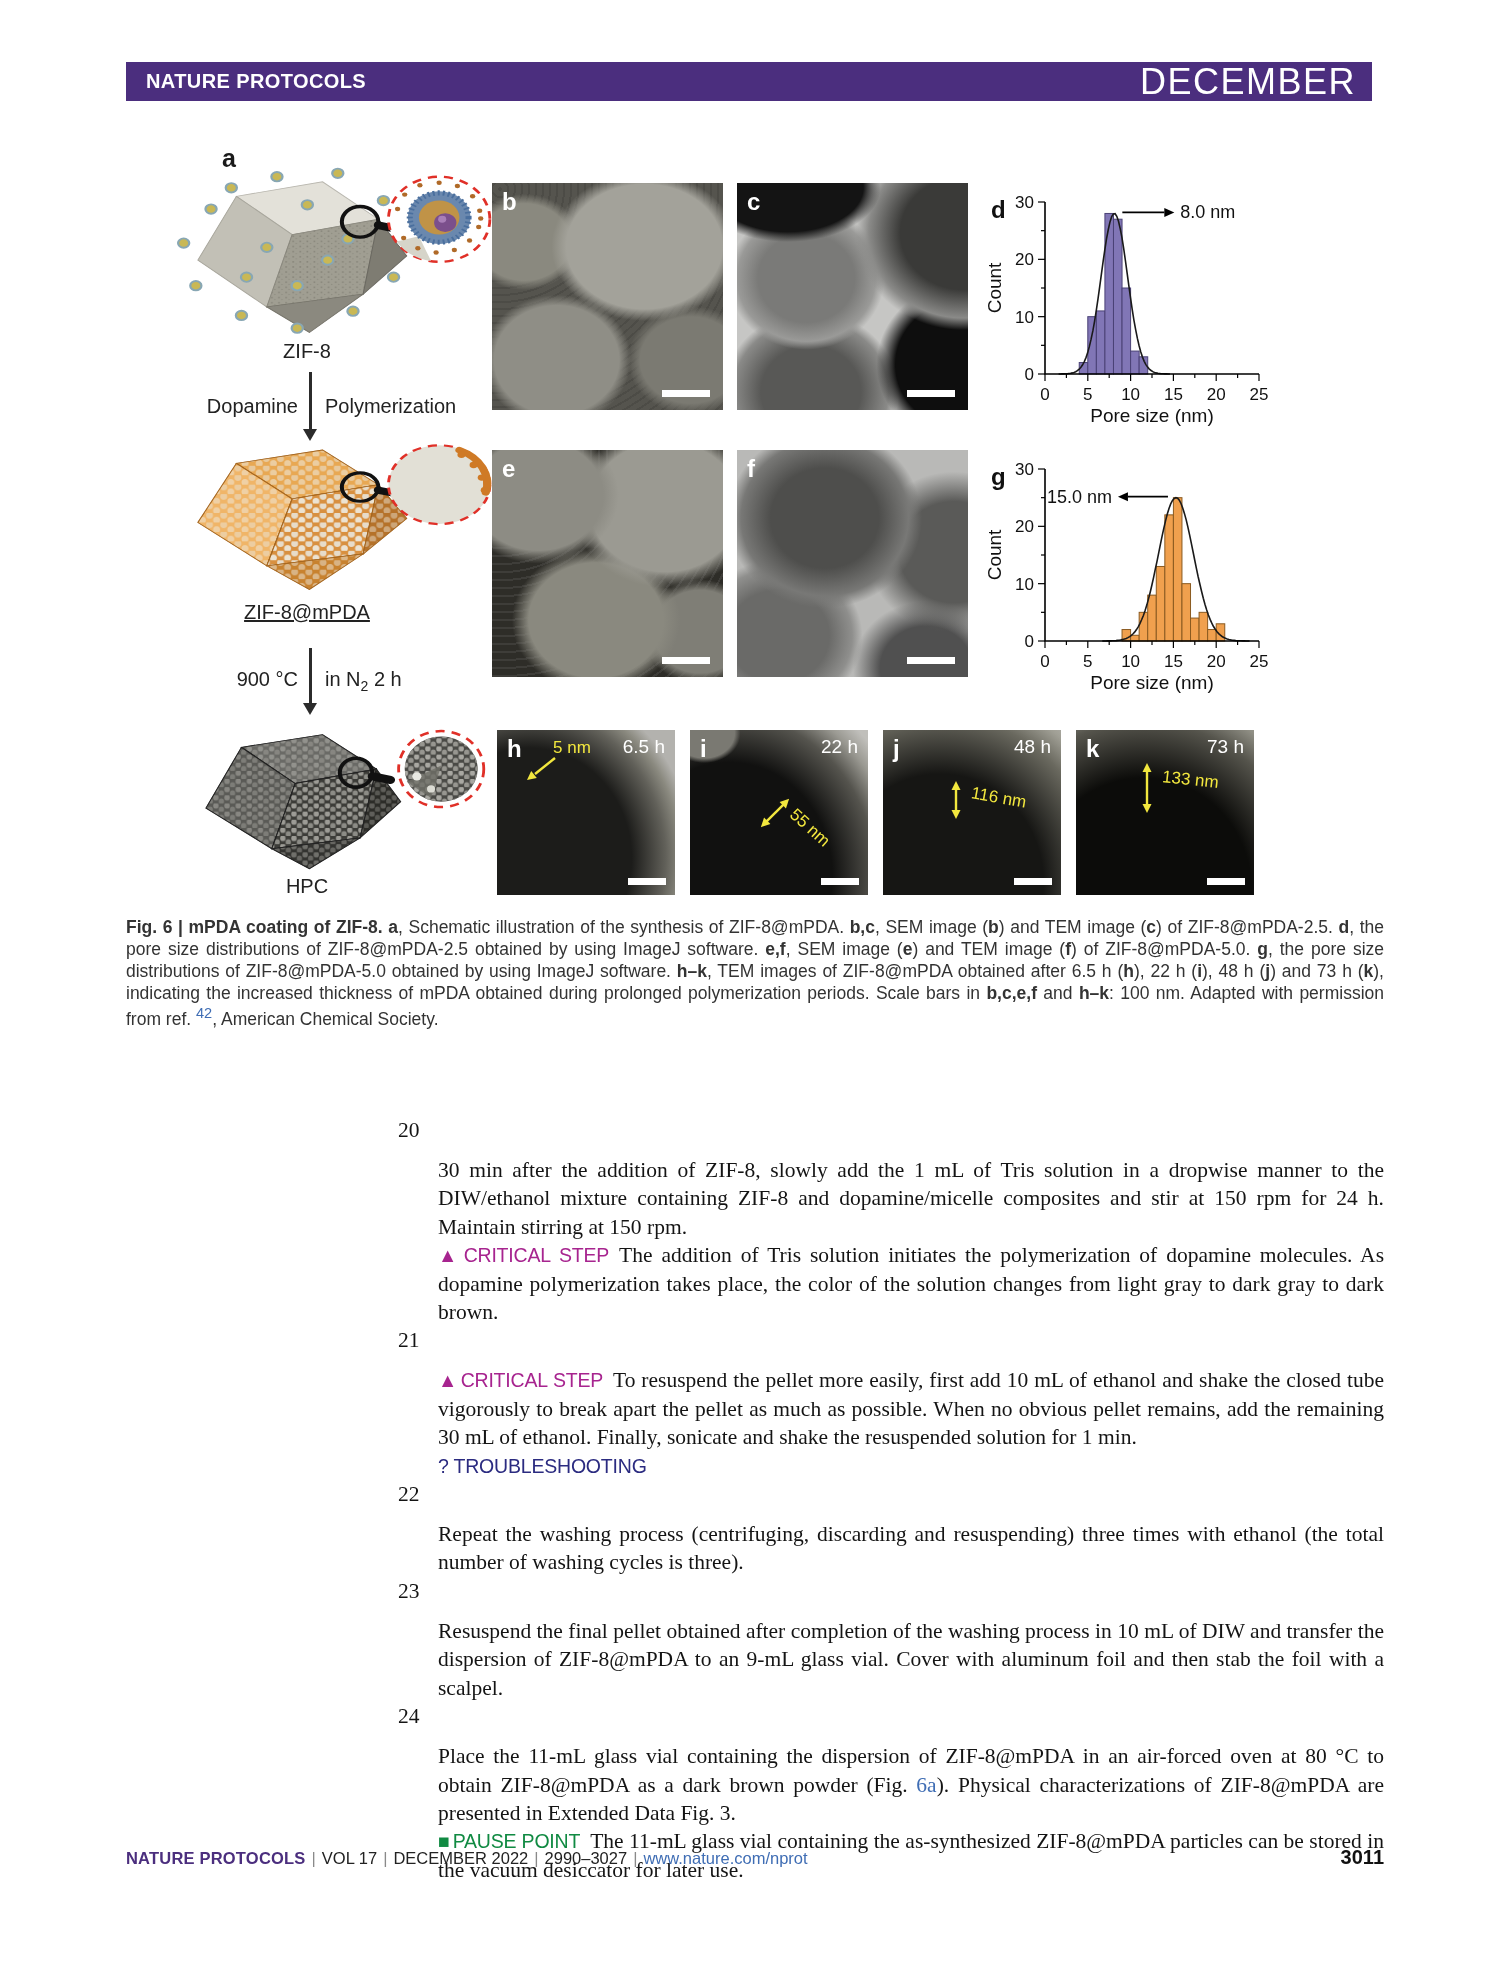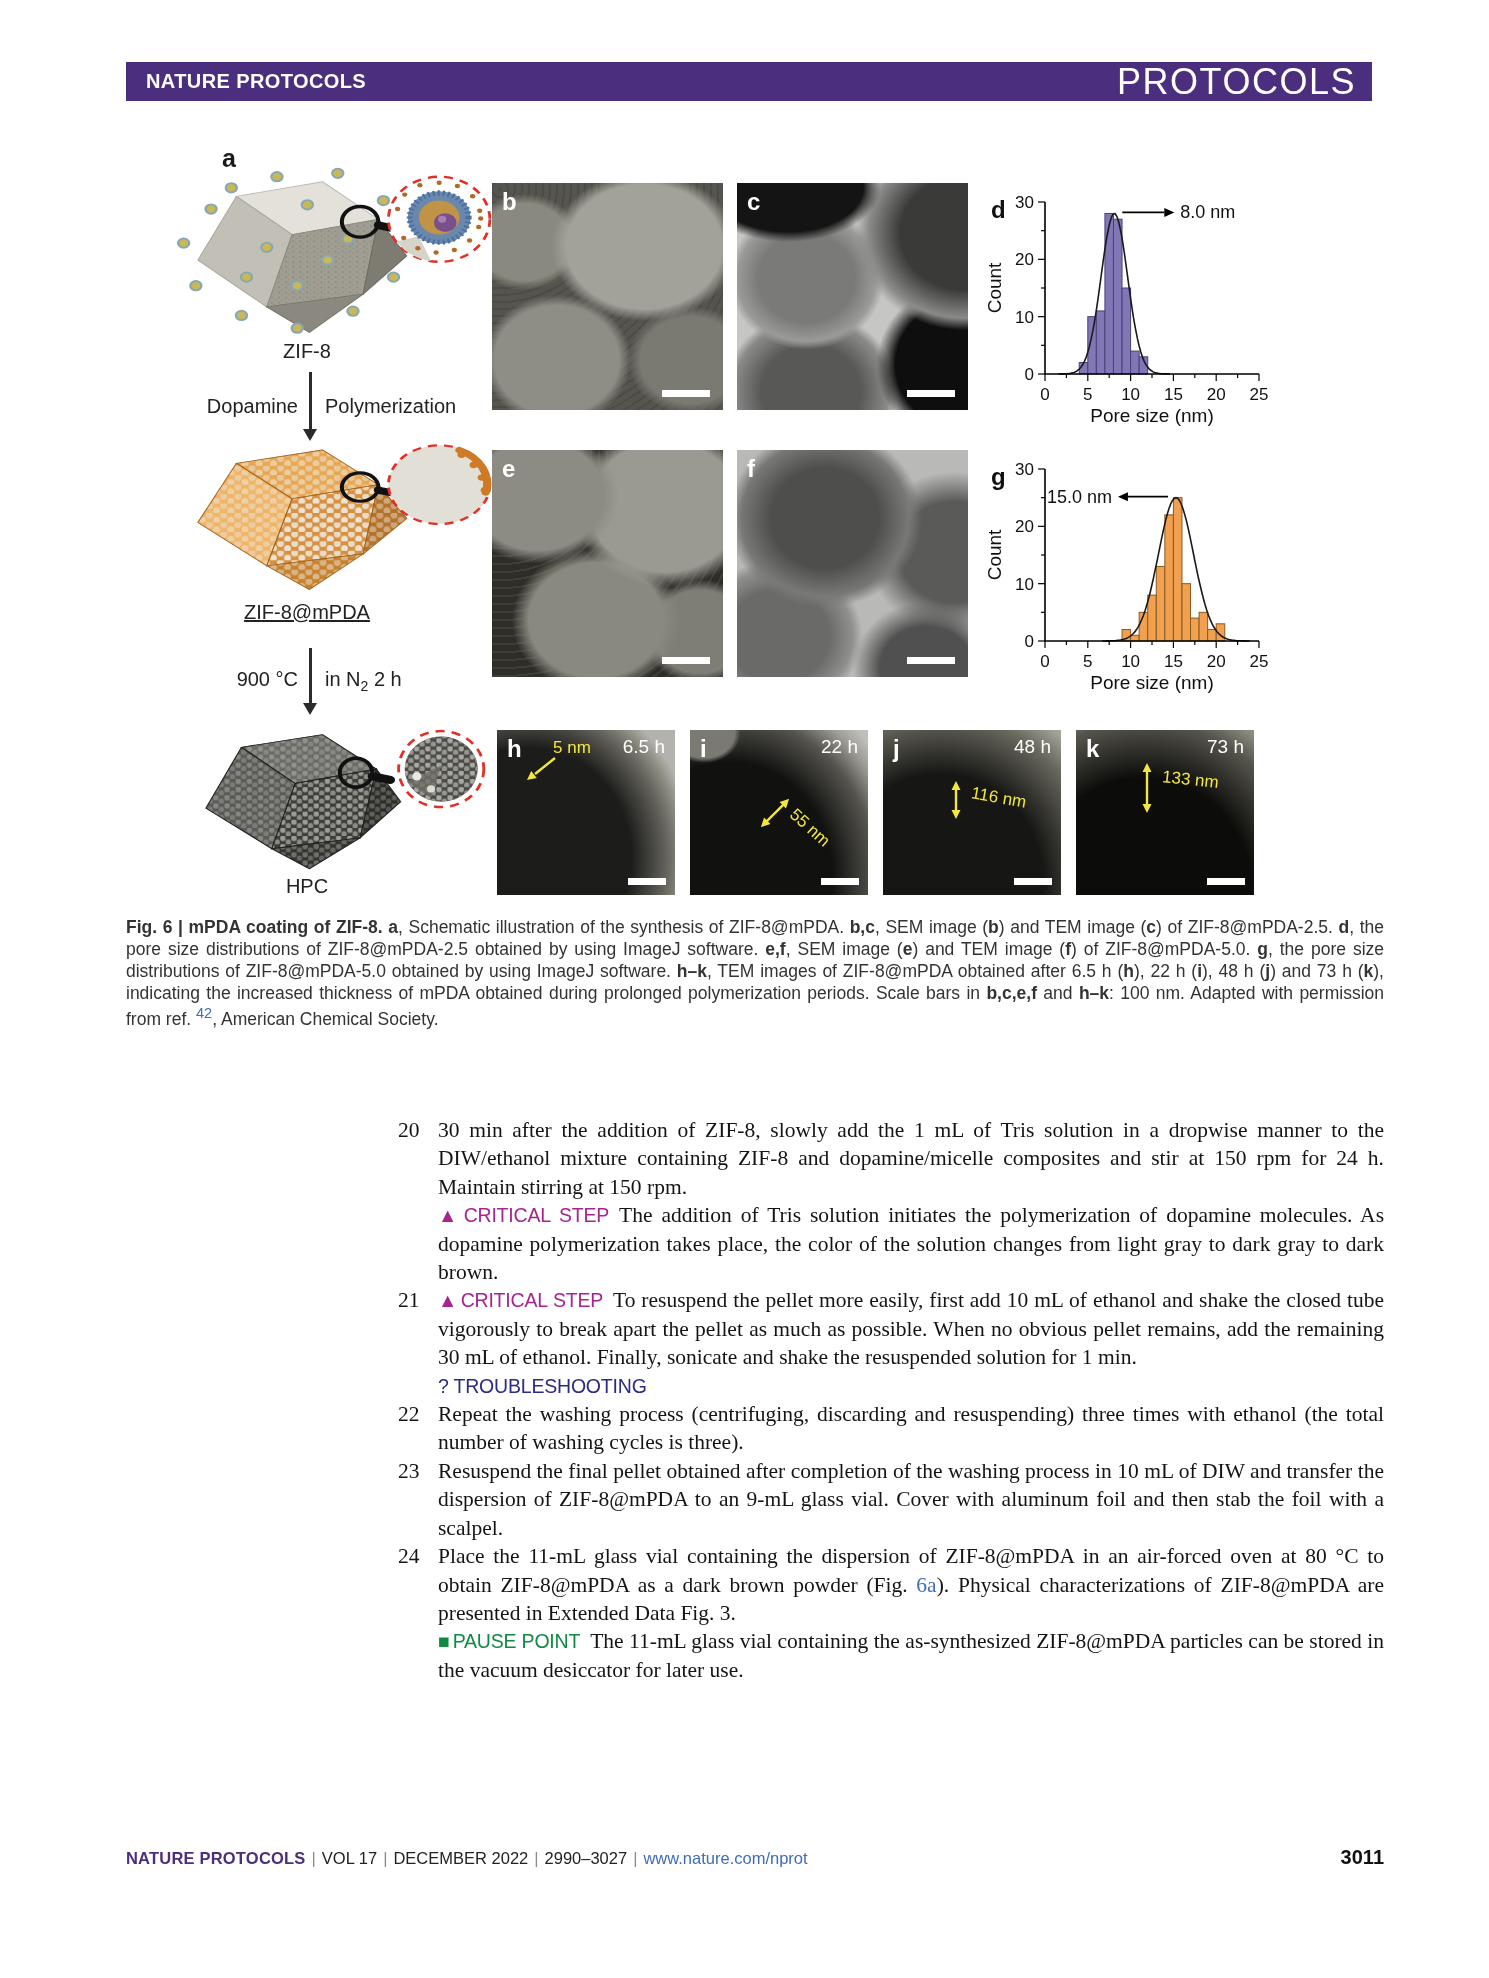--- a/index.html
+++ b/index.html
@@ -64,41 +64,41 @@
   .chart{position:absolute;width:310px;height:240px;}
   
   .caption{position:absolute;left:126px;top:916px;width:1258px;font-size:17.5px;line-height:1.26;
            color:#333;text-align:justify;}
   .link{color:#3f6db4;}
   
   .steps{position:absolute;left:398px;top:1116px;width:986px;
          font-family:"Liberation Serif",serif;font-size:21.5px;line-height:28.4px;color:#141414;}
   .step-row{display:flex;align-items:flex-start;}
   .step-num{width:40px;flex:0 0 40px;}
-  .step-body{flex:1;text-align:justify;}
+  .step-body{flex:1;text-align:justify;margin-top:40px;}
   .note-label{font-family:"Liberation Sans",sans-serif;font-weight:400;font-size:19.5px;letter-spacing:-.2px;margin-right:10px;}
   .marker{margin-right:3px;}
   .critical{color:#a7248f;}
   .trouble{color:#2b2b80;}
   .pause{color:#108a42;}
   
   .footer{position:absolute;left:126px;top:1846px;width:1258px;display:flex;align-items:baseline;
           font-size:16.5px;color:#222;}
   .ftr-journal{font-weight:700;color:#4b2e7e;letter-spacing:.2px;}
   .ftr-sep{color:#8a8a8a;padding:0 6px;}
   .ftr-page{margin-left:auto;font-weight:700;font-size:20px;color:#111;}
 </style>
 </head>
 <body>
 
 <div class="page">
 
   <div class="hdr-bar">
     <span class="hdr-journal">NATURE PROTOCOLS</span>
-    <span class="hdr-type">PROTOCOLS</span>
+    <span class="hdr-type">DECEMBER</span>
   </div>
 
   <span class="panel-letter-a">a</span>
 
   <svg class="schematic" style="left:135px;top:158px;" width="365" height="200" viewBox="0 0 360 235" preserveAspectRatio="none">
     <defs>
       <pattern id="speckA" width="7" height="6" patternUnits="userSpaceOnUse">
         <circle cx="2" cy="2" r="1" fill="#6f6e64" opacity=".5"></circle>
         <circle cx="5" cy="4.5" r=".8" fill="#7c7b70" opacity=".5"></circle>
       </pattern>

